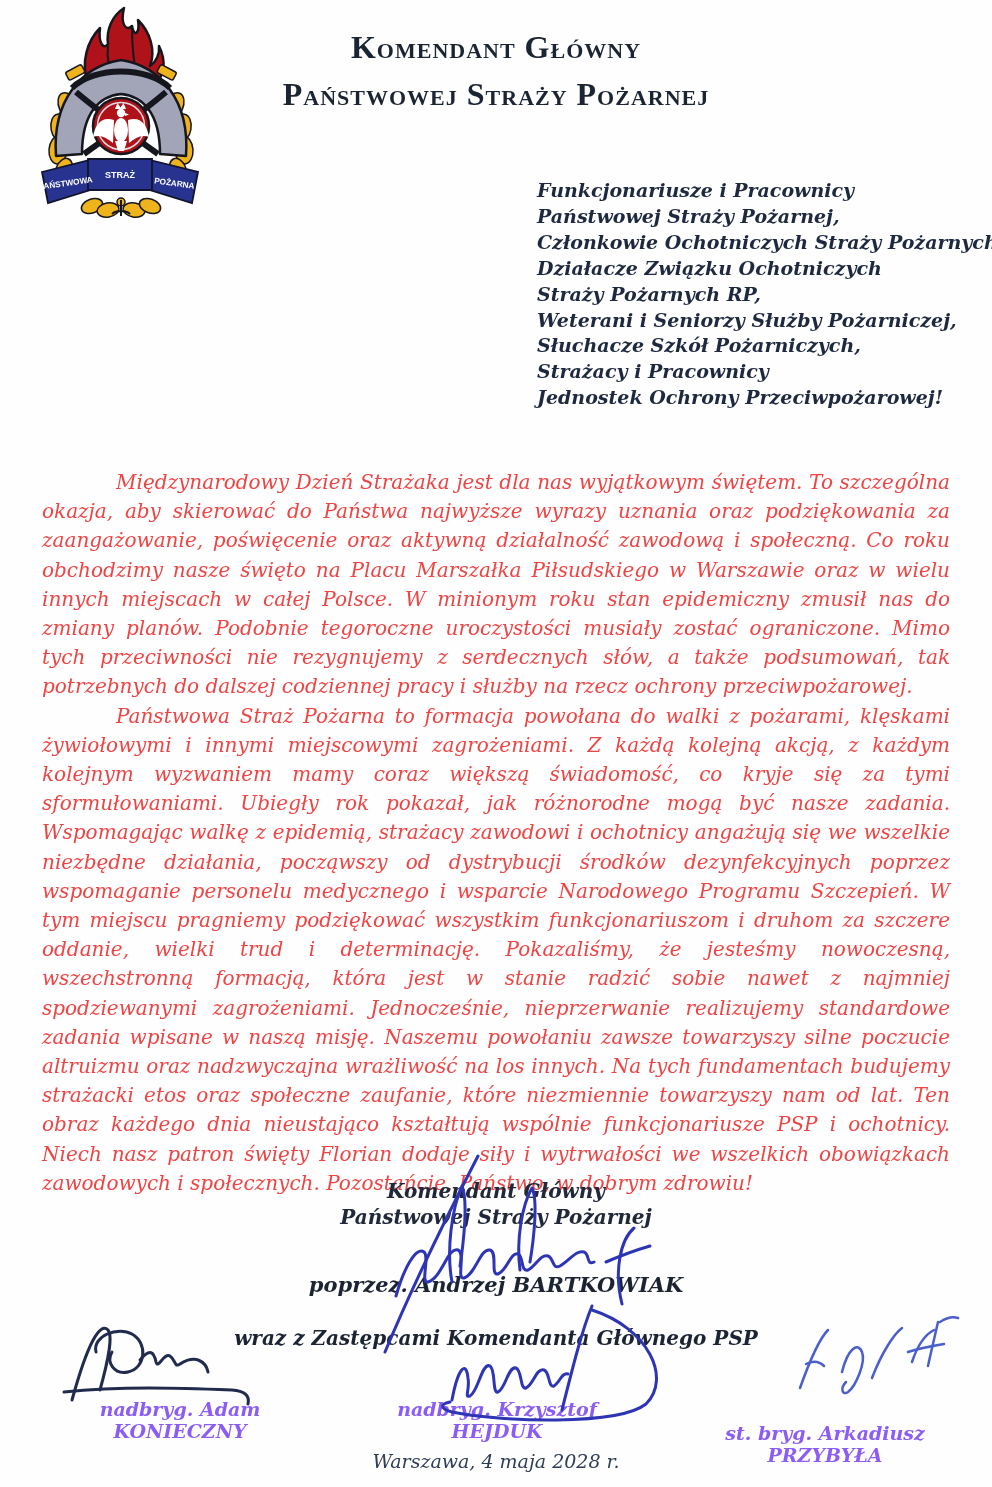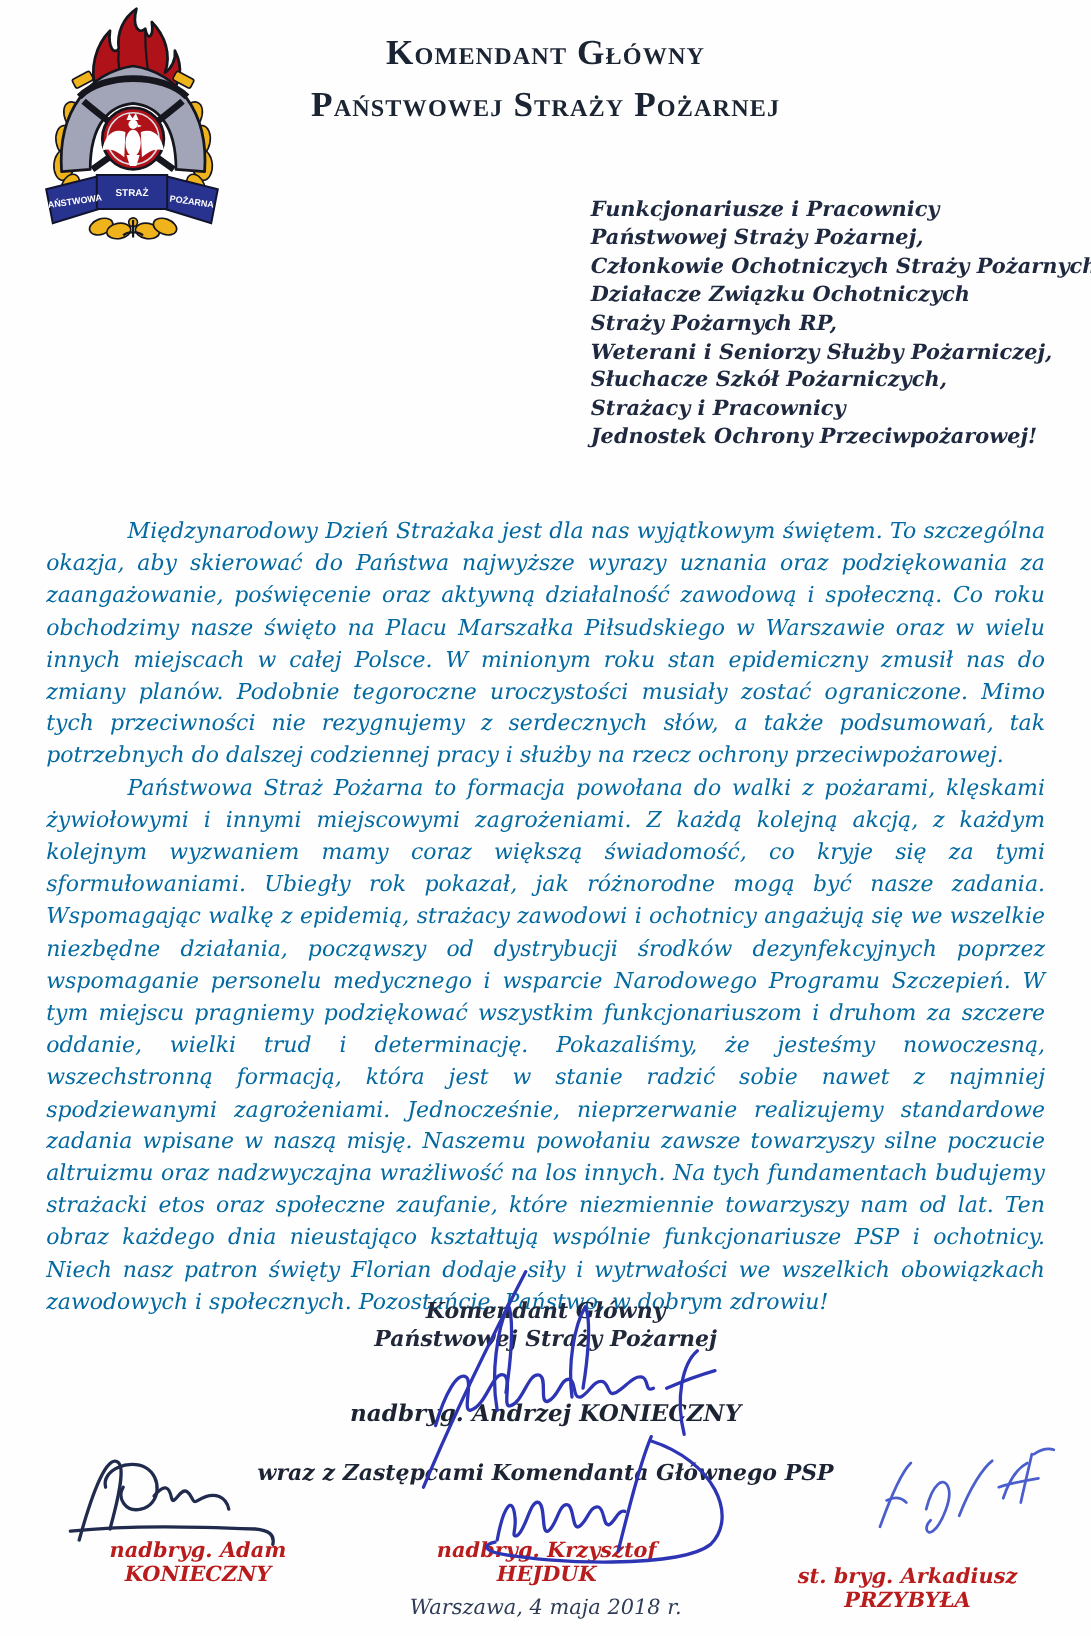--- a/index.html
+++ b/index.html
@@ -13,32 +13,32 @@
        font-family:"Liberation Serif", serif;font-variant:small-caps;font-weight:700;
        font-size:32px;line-height:47px;color:#1b2433;letter-spacing:1px;}
 
   
   .addressee{position:absolute;left:537px;top:178px;font-style:italic;font-weight:bold;
        font-size:19px;line-height:25.9px;color:#1e2940;}
   .addressee div{white-space:nowrap;}
 
   
   .body-text{position:absolute;left:42px;top:468px;width:908px;font-style:italic;
-       font-size:20px;line-height:29.2px;color:#0369a1;text-align:justify;}
+       font-size:20px;line-height:29.2px;color:#ef4444;text-align:justify;}
   .body-text p{margin:0;text-indent:74px;}
 
   
   .sig-title{position:absolute;left:0;top:1178px;width:100%;text-align:center;
        font-style:italic;font-weight:bold;font-size:20px;line-height:26px;color:#20283a;}
   .sig-name{position:absolute;left:0;top:1272px;width:100%;text-align:center;
        font-style:italic;font-weight:bold;font-size:21px;color:#1c2434;}
   .deputies-heading{position:absolute;left:0;top:1326px;width:100%;text-align:center;
        font-style:italic;font-weight:bold;font-size:20px;color:#1c2434;}
   .deputy{position:absolute;top:1398px;text-align:center;font-style:italic;font-weight:bold;
-       font-size:19px;color:#b91c1c;}
+       font-size:19px;color:#8b5cf6;}
   .deputy.d1{left:30px;width:300px;}
   .deputy.d2{left:352px;width:290px;}
   .deputy.d3{left:672px;width:306px;margin-top:24px;}
   .dateline{position:absolute;left:0;top:1450px;width:100%;text-align:center;
        font-style:italic;font-size:19px;color:#2e3c55;}
 
   .sig-overlay{position:absolute;left:0;top:1145px;width:992px;height:300px;pointer-events:none;}
 </style>
 </head>
 <body>
@@ -125,28 +125,28 @@
 
   <div class="body-text">
     <p>Międzynarodowy Dzień Strażaka jest dla nas wyjątkowym świętem. To szczególna okazja, aby skierować do Państwa najwyższe wyrazy uznania oraz podziękowania za zaangażowanie, poświęcenie oraz aktywną działalność zawodową i społeczną. Co roku obchodzimy nasze święto na Placu Marszałka Piłsudskiego w Warszawie oraz w wielu innych miejscach w całej Polsce. W minionym roku stan epidemiczny zmusił nas do zmiany planów. Podobnie tegoroczne uroczystości musiały zostać ograniczone. Mimo tych przeciwności nie rezygnujemy z serdecznych słów, a także podsumowań, tak potrzebnych do dalszej codziennej pracy i służby na rzecz ochrony przeciwpożarowej.</p>
     <p>Państwowa Straż Pożarna to formacja powołana do walki z pożarami, klęskami żywiołowymi i innymi miejscowymi zagrożeniami. Z każdą kolejną akcją, z każdym kolejnym wyzwaniem mamy coraz większą świadomość, co kryje się za tymi sformułowaniami. Ubiegły rok pokazał, jak różnorodne mogą być nasze zadania. Wspomagając walkę z epidemią, strażacy zawodowi i ochotnicy angażują się we wszelkie niezbędne działania, począwszy od dystrybucji środków dezynfekcyjnych poprzez wspomaganie personelu medycznego i wsparcie Narodowego Programu Szczepień. W tym miejscu pragniemy podziękować wszystkim funkcjonariuszom i druhom za szczere oddanie, wielki trud i determinację. Pokazaliśmy, że jesteśmy nowoczesną, wszechstronną formacją, która jest w stanie radzić sobie nawet z najmniej spodziewanymi zagrożeniami. Jednocześnie, nieprzerwanie realizujemy standardowe zadania wpisane w naszą misję. Naszemu powołaniu zawsze towarzyszy silne poczucie altruizmu oraz nadzwyczajna wrażliwość na los innych. Na tych fundamentach budujemy strażacki etos oraz społeczne zaufanie, które niezmiennie towarzyszy nam od lat. Ten obraz każdego dnia nieustająco kształtują wspólnie funkcjonariusze PSP i ochotnicy. Niech nasz patron święty Florian dodaje siły i wytrwałości we wszelkich obowiązkach zawodowych i społecznych. Pozostańcie, Państwo, w dobrym zdrowiu!</p>
   </div>
 
   <div class="sig-title">
     <div>Komendant Główny</div>
     <div>Państwowej Straży Pożarnej</div>
   </div>
-  <div class="sig-name">nadbryg. Andrzej KONIECZNY</div>
+  <div class="sig-name">poprzez. Andrzej BARTKOWIAK</div>
 
   <div class="deputies-heading">wraz z Zastępcami Komendanta Głównego PSP</div>
   <div class="deputy d1">nadbryg.  Adam KONIECZNY</div>
   <div class="deputy d2">nadbryg. Krzysztof HEJDUK</div>
   <div class="deputy d3">st. bryg. Arkadiusz PRZYBYŁA</div>
 
-  <div class="dateline">Warszawa, 4 maja 2018 r.</div>
+  <div class="dateline">Warszawa, 4 maja 2028 r.</div>
 
   <svg class="sig-overlay" viewBox="0 1145 992 300" xmlns="http://www.w3.org/2000/svg" fill="none" stroke-linecap="round" stroke-linejoin="round">
 
     <g stroke="#2d35b5" stroke-width="3">
       <path d="M 385 1352 C 415 1280 450 1210 478 1156"></path>
       <path d="M 396 1296 C 404 1268 416 1246 424 1252 C 430 1257 420 1284 428 1282
                C 442 1278 448 1246 458 1250 C 466 1253 456 1280 464 1278
                C 476 1274 480 1248 490 1250 C 498 1252 490 1276 498 1274
                C 508 1270 510 1252 518 1254 C 524 1256 520 1272 528 1270
                C 536 1266 540 1254 548 1256 C 554 1258 552 1270 560 1266

